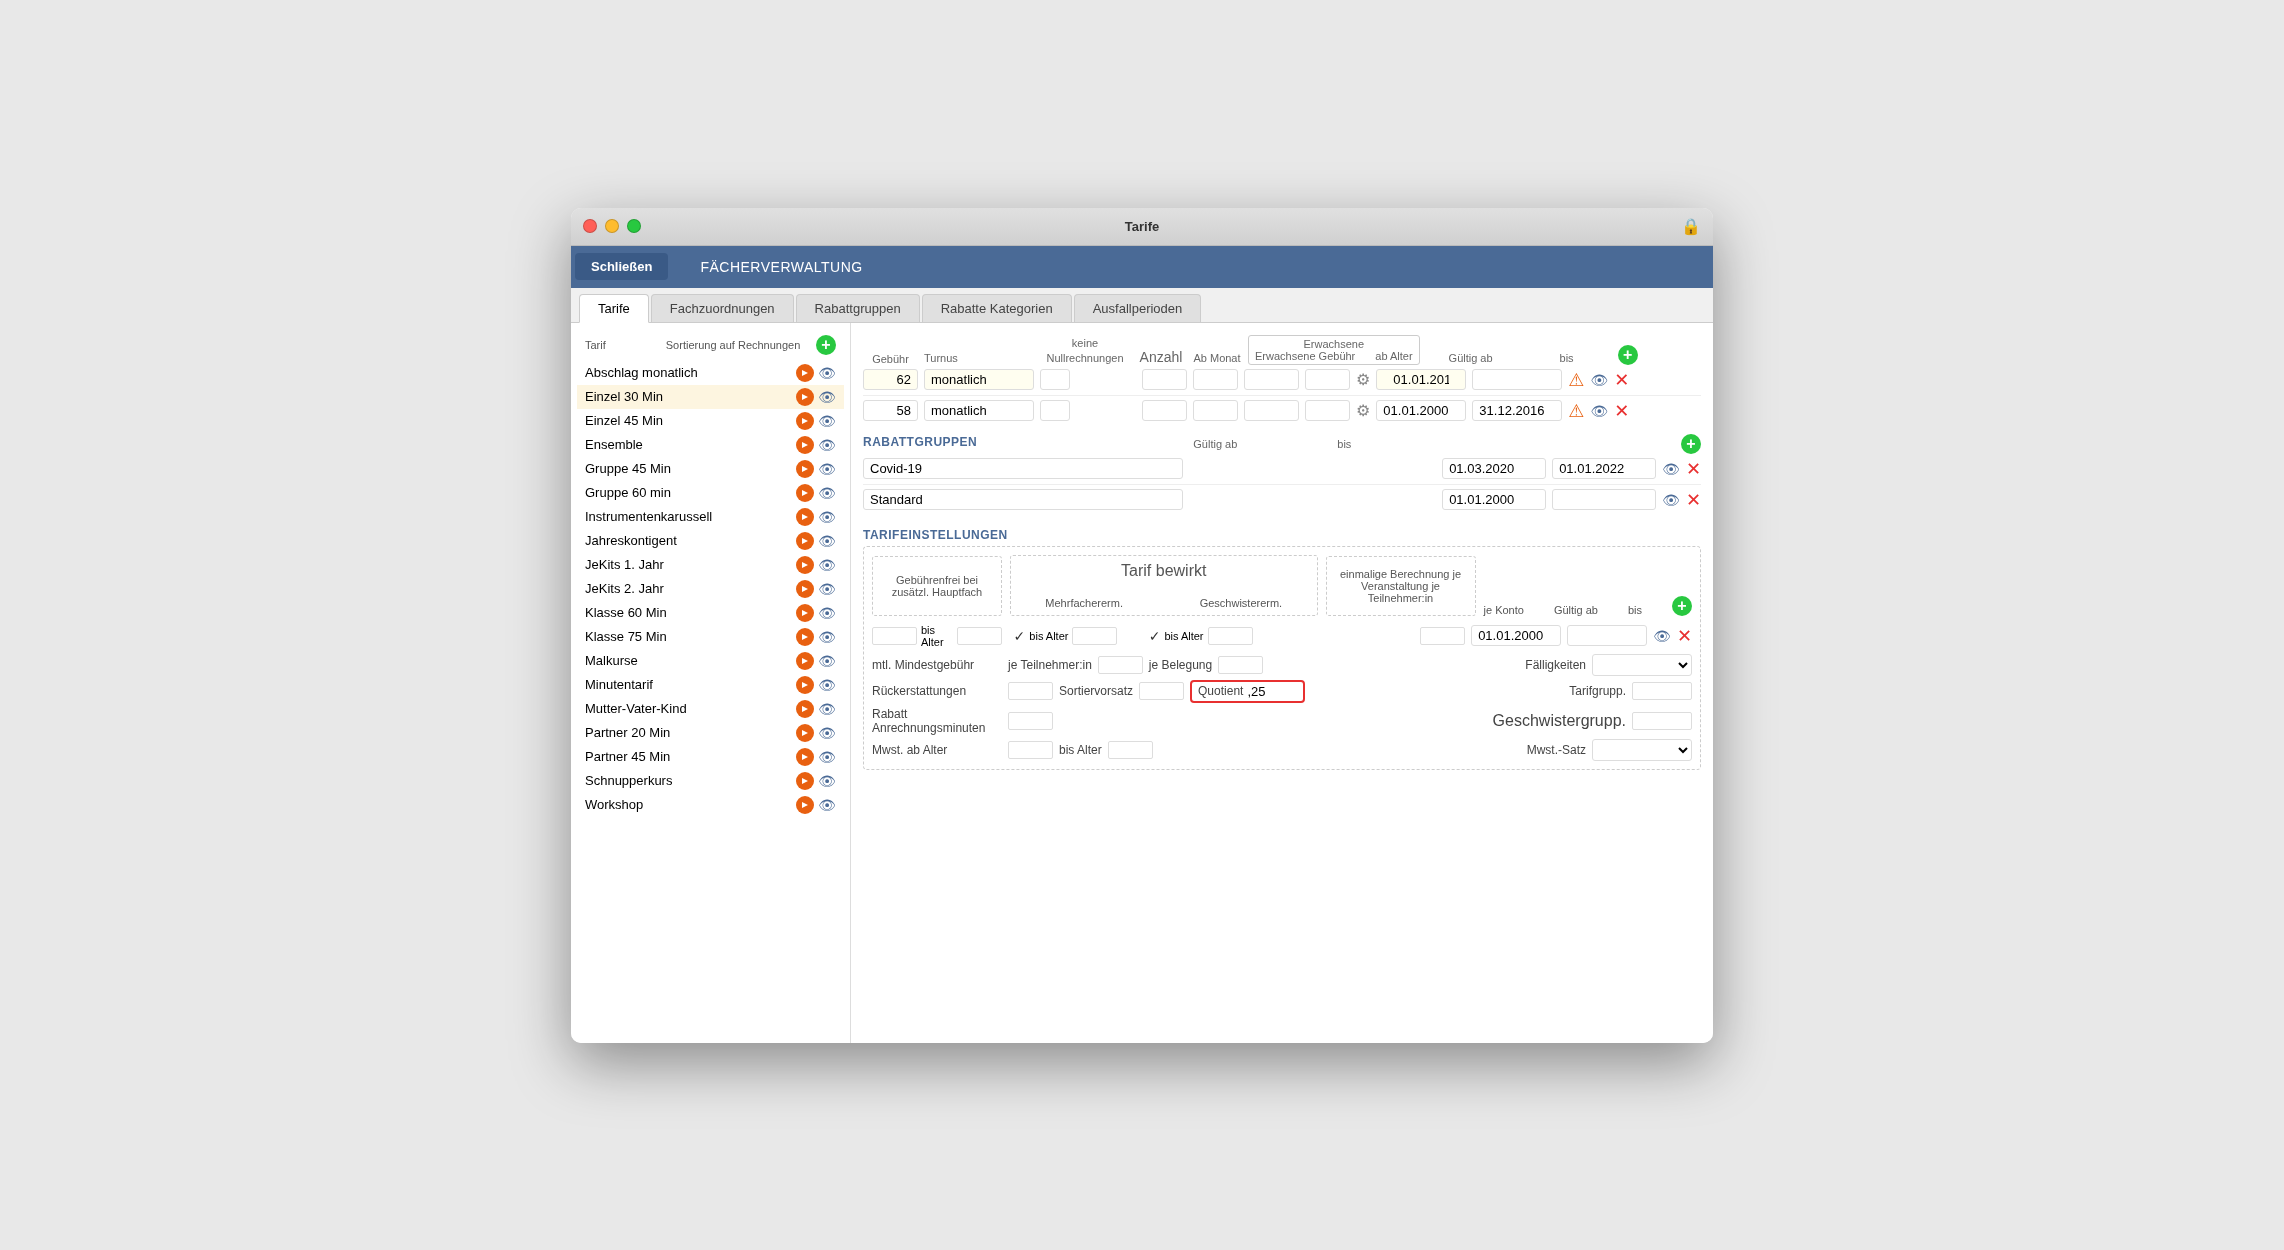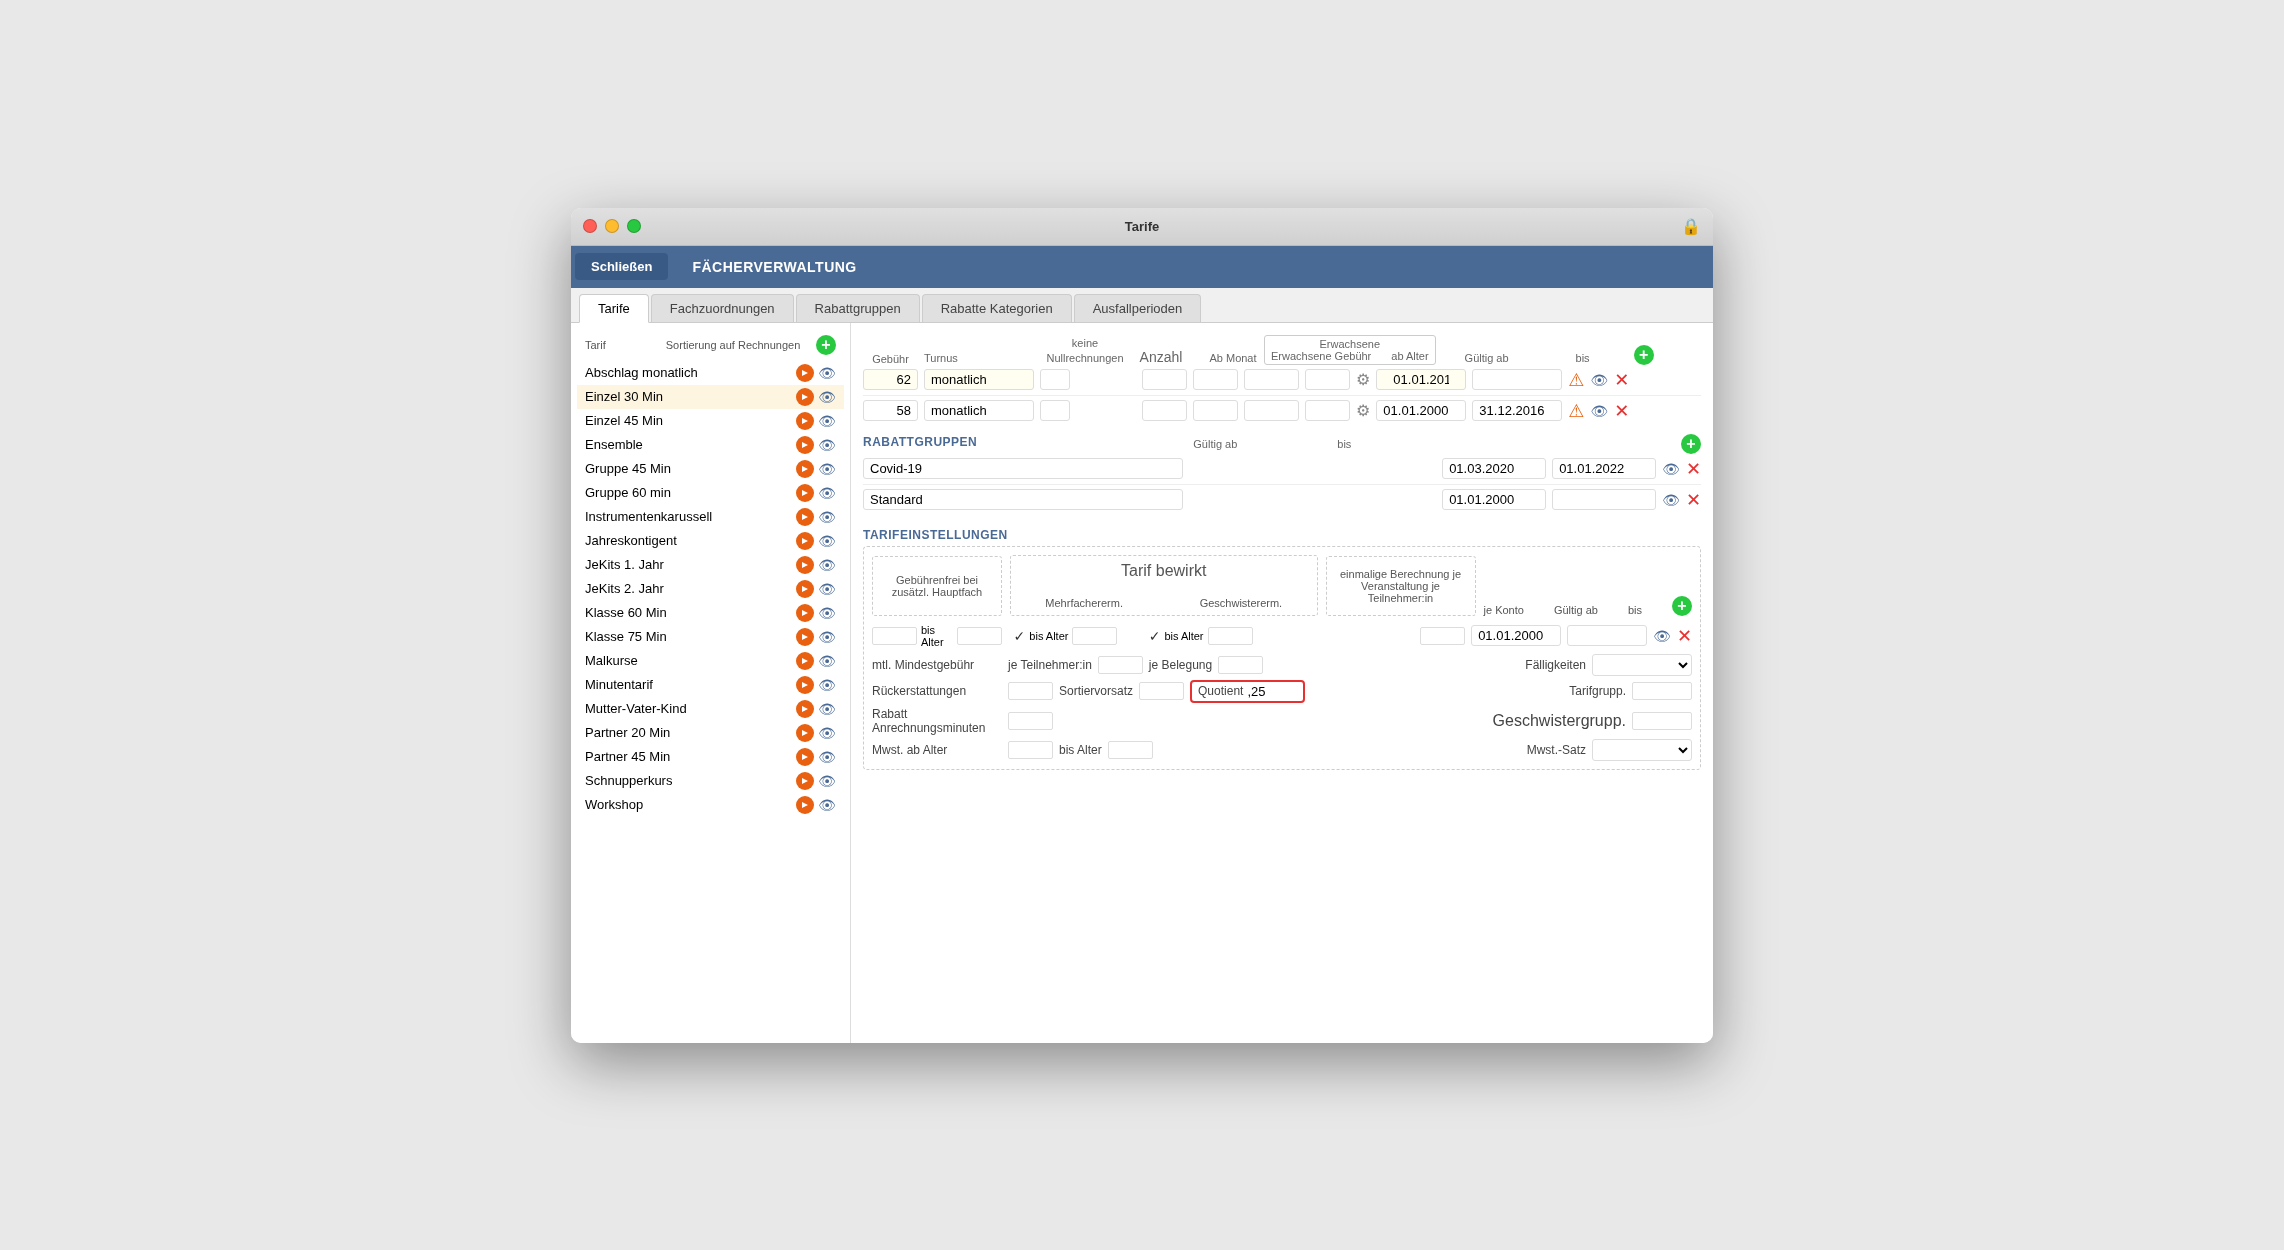--- a/index.html
+++ b/index.html
@@ -64,23 +64,23 @@
       padding: 6px 16px;
       font-size: 13px;
       font-weight: 600;
       border-radius: 4px;
       cursor: pointer;
       margin-right: 4px;
     }
     .toolbar-label {
       color: white;
       font-size: 14px;
-      font-weight: 700;
+      font-weight: 400;
       letter-spacing: 0.5px;
-      margin-left: 20px;
+      margin-left: 28px;
     }
     .tabs-bar {
       background: #f0f0f0;
       display: flex;
       border-bottom: 1px solid #ccc;
       padding: 6px 8px 0;
       gap: 2px;
     }
     .tab {
       padding: 6px 18px;
@@ -517,21 +517,21 @@
         </div>
         <div style="width:110px;">
           <span style="font-size:11px; color:#666;">Turnus</span>
         </div>
         <div style="width:90px; text-align:center;">
           <span style="font-size:11px; color:#666;">keine Nullrechnungen</span>
         </div>
         <div style="width:50px; text-align:center;">
           <span style="font-size:14px; color:#666;">Anzahl</span>
         </div>
-        <div style="width:50px; text-align:center;margin-left:16px;">
+        <div style="width:50px; text-align:center;">
           <span style="font-size:11px; color:#666;">Ab Monat</span>
         </div>
         <div style="display:flex; flex-direction:column; align-items:center; border:1px solid #ccc; padding:2px 6px; border-radius:3px;">
           <span style="font-size:11px; color:#666;">Erwachsene</span>
           <div style="display:flex; gap:20px;">
             <span style="font-size:11px; color:#666;">Erwachsene Gebühr</span>
             <span style="font-size:11px; color:#666;">ab Alter</span>
           </div>
         </div>
         <div style="width:90px; text-align:center;">

